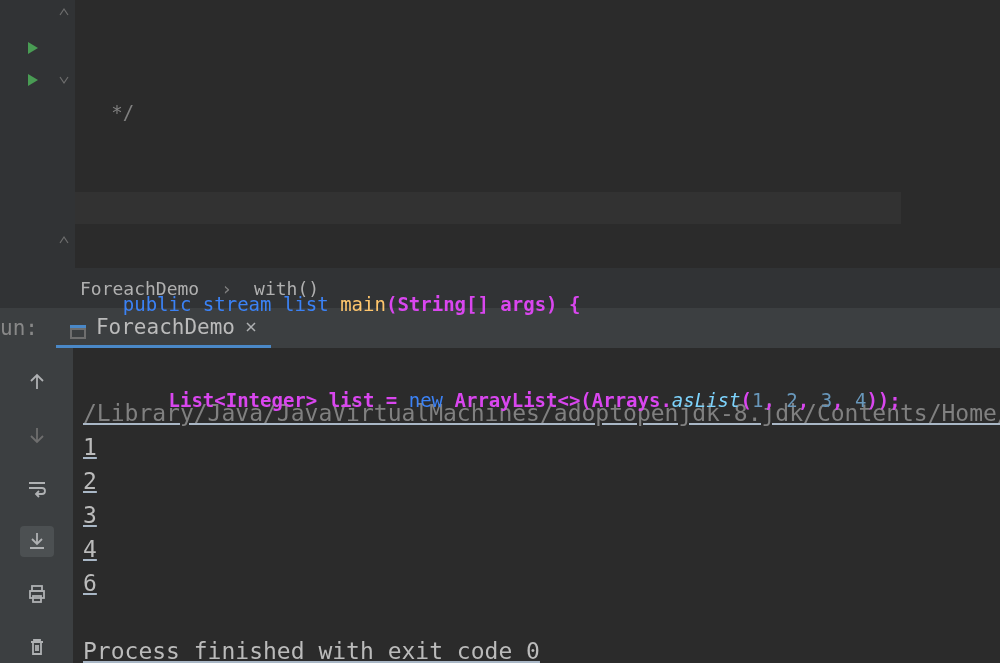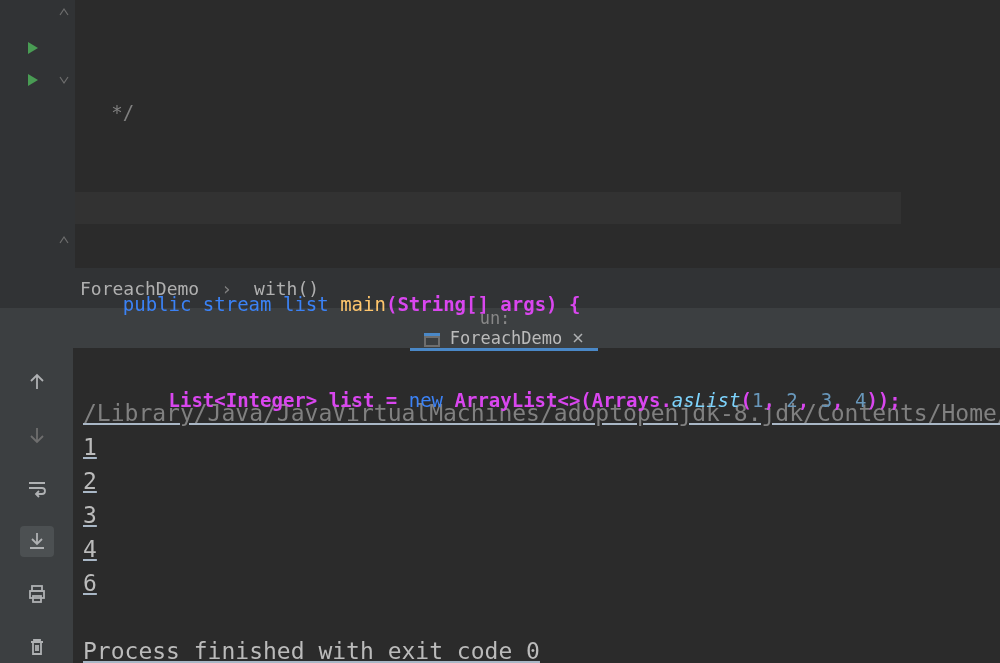--- a/index.html
+++ b/index.html
@@ -77,23 +77,22 @@
   }
   .breadcrumb .sep { color: #808080; }
 
   
   .run-header {
     height: 40px;
     background: #3C3F41;
     display: flex;
     align-items: center;
     padding-left: 0;
-    font-size: 17px;
+    font-size: 21px;
     color: #BBBBBB;
-    flex-direction: column;
   }
   .run-label { padding: 0 10px 0 0; color: #888; }
   .run-tab {
     display: flex;
     align-items: center;
     gap: 10px;
     padding: 0 14px;
     height: 100%;
     border-bottom: 3px solid #4A88C7;
     margin-left: 8px;

